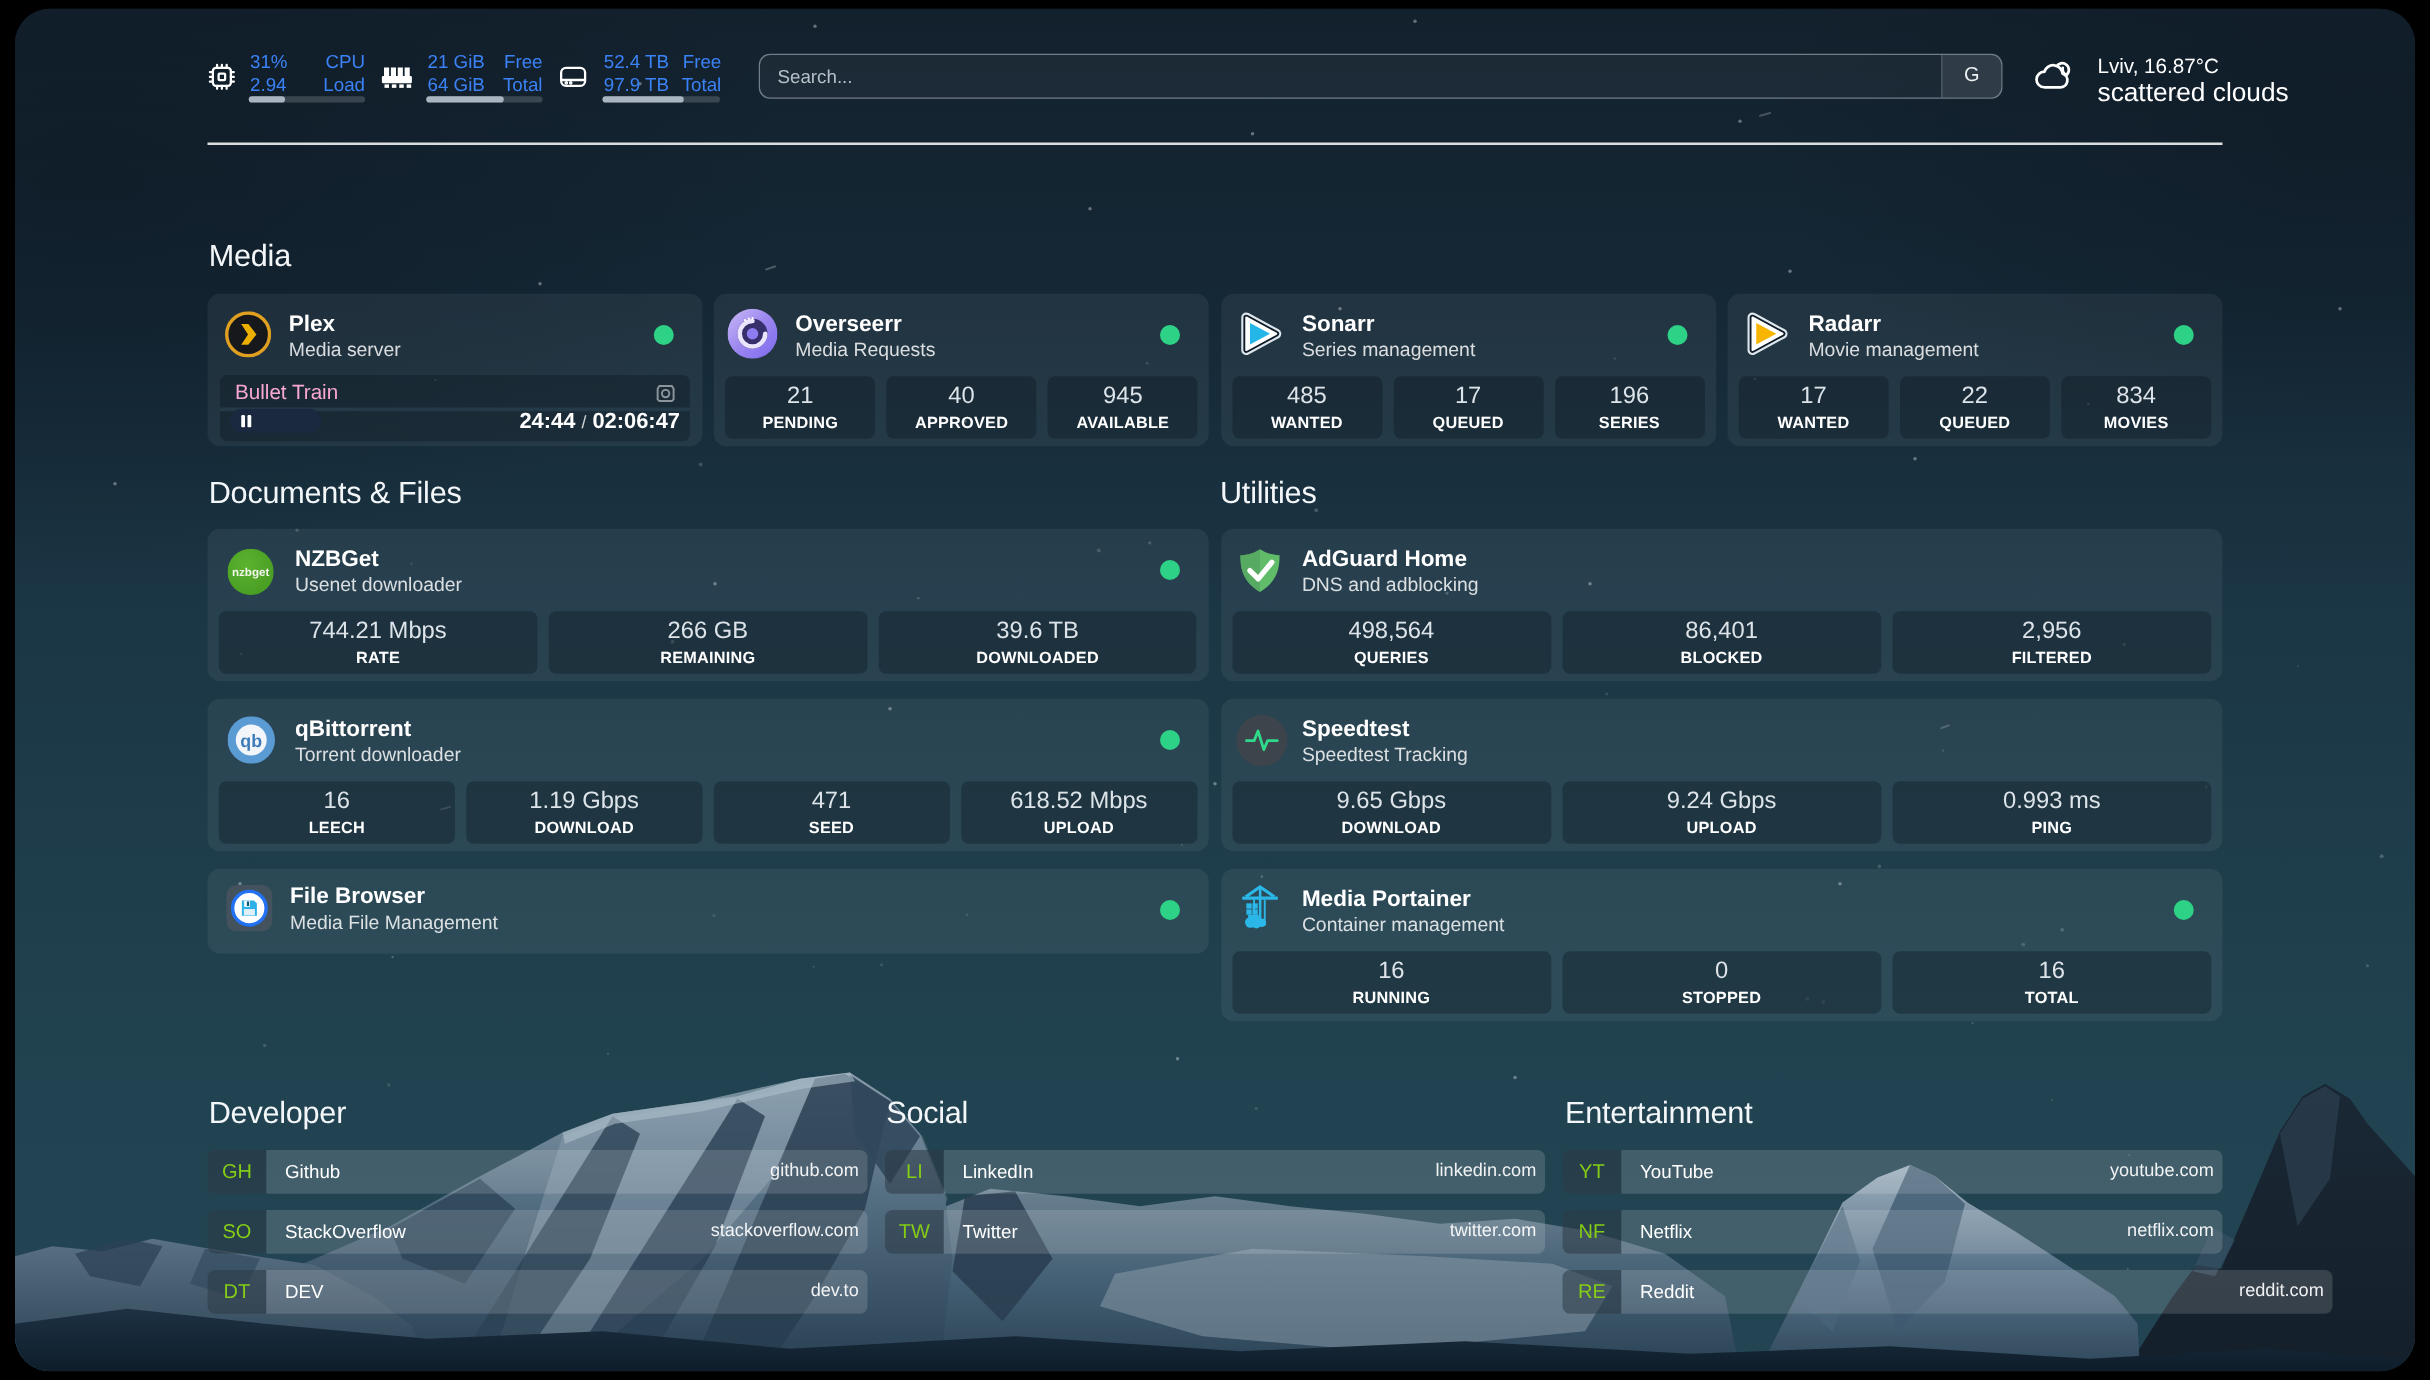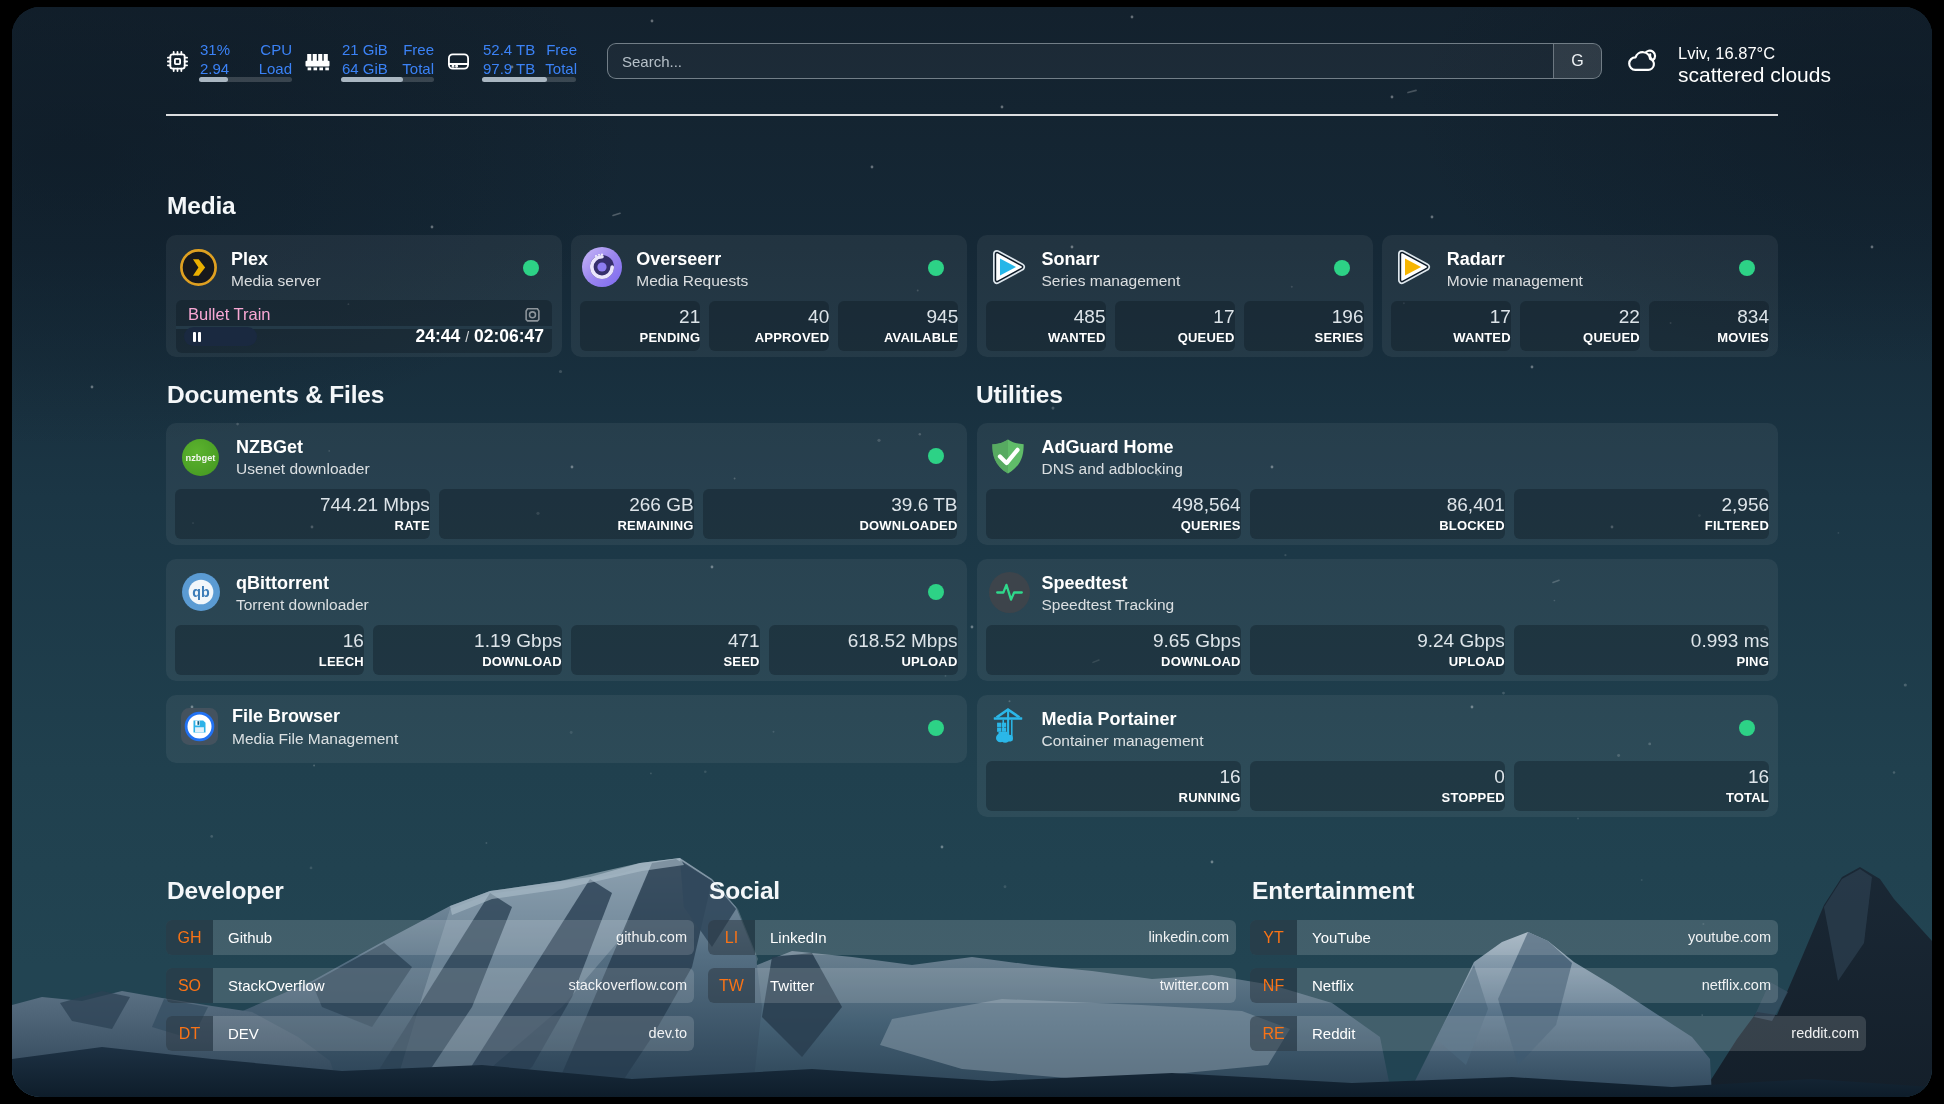--- a/index.html
+++ b/index.html
@@ -22,45 +22,45 @@
 #search .g { position:absolute; right:0; top:0; width:48px; height:33.6px;
   background:rgba(255,255,255,0.09); border-left:1.2px solid rgba(220,228,235,0.35);
   border-radius:0 8px 8px 0; color:#eef2f5; font-size:16px; font-weight:500;
   text-align:center; line-height:34px; }
 #weather { position:absolute; left:1461px; top:44px; color:#fff; }
 #weather .t1 { position:absolute; left:51px; top:0; font-size:16.5px; font-weight:500; white-space:nowrap; }
 #weather .t2 { position:absolute; left:51px; top:19px; font-size:21px; white-space:nowrap; }
 #divider { position:absolute; left:0; top:114px; width:1612px; height:1.5px;
   background:rgba(255,255,255,0.85); }
 
-.h1 { position:absolute; font-size:24.5px; font-weight:700; color:#f4f7f9; letter-spacing:-0.2px; }
+.h1 { position:absolute; font-size:24.5px; font-weight:400; color:#f4f7f9; letter-spacing:-0.2px; }
 .card { position:absolute; background:rgba(255,255,255,0.058); border-radius:10px; }
 .logo { position:absolute; left:11px; top:12px; width:40px; height:40px; }
 .ctitle { position:absolute; left:65px; top:14px; font-size:18px; font-weight:600; color:#fff; white-space:nowrap; }
 .csub { position:absolute; left:65px; top:37px; font-size:15.5px; color:rgba(255,255,255,0.83); white-space:nowrap; }
 .dot { position:absolute; right:23px; top:25px; width:16px; height:16px; border-radius:50%; background:#2dd286; }
 .stats { position:absolute; left:9px; right:9px; bottom:6px; height:50px; display:flex; gap:9px; }
-.sbox { flex:1; background:rgba(8,20,30,0.34); border-radius:6px; text-align:right;
+.sbox { flex:1; background:rgba(8,20,30,0.34); border-radius:6px; text-align:center;
   padding-top:4px; }
 .sval { font-size:19px; color:#dde4e9; line-height:24px; }
 .slab { font-size:13px; font-weight:700; color:#fff; line-height:18px; letter-spacing:0.2px; }
 
 #mediabox { position:absolute; left:10px; right:10px; top:65px; height:53px;
   background:rgba(8,20,30,0.34); border-radius:6px; }
 #mediabox .mt { position:absolute; left:12px; top:5px; font-size:16.5px; color:#f9a8d4; }
 #mediabox .cam { position:absolute; right:11px; top:6px; }
 #mediabox .pill { position:absolute; left:8px; bottom:7px; width:73px; height:19px;
   border-radius:10px; background:#1a2940; }
 #mediabox .pill svg { position:absolute; left:8px; top:4.5px; }
 #mediabox .time { position:absolute; right:8px; bottom:6px; font-size:17.5px; font-weight:700; color:#fff; }
 #mediabox .time span { font-weight:400; font-size:14px; color:rgba(255,255,255,0.8); }
 
 .bmrow { position:absolute; height:35px; border-radius:6px; background:rgba(255,255,255,0.145); }
 .bmab { position:absolute; left:0; top:0; width:47px; height:35px; border-radius:6px 0 0 6px;
-  background:rgba(9,24,37,0.46); color:#f97316; font-size:16px; text-align:center; line-height:35px; }
+  background:rgba(9,24,37,0.46); color:#84cc16; font-size:16px; text-align:center; line-height:35px; }
 .bmname { position:absolute; left:62px; top:8.5px; font-size:15px; color:#fff; }
 .bmdom { position:absolute; right:7px; top:9px; font-size:14.5px; color:rgba(255,255,255,0.92); }
 </style>
 </head>
 <body>
 <div id="frame">
 <svg id="bg" viewBox="0 0 1920 1090" preserveAspectRatio="none">
 <defs>
 <linearGradient id="sky" x1="0" y1="0" x2="0" y2="1">
   <stop offset="0" stop-color="#13212d"></stop>

